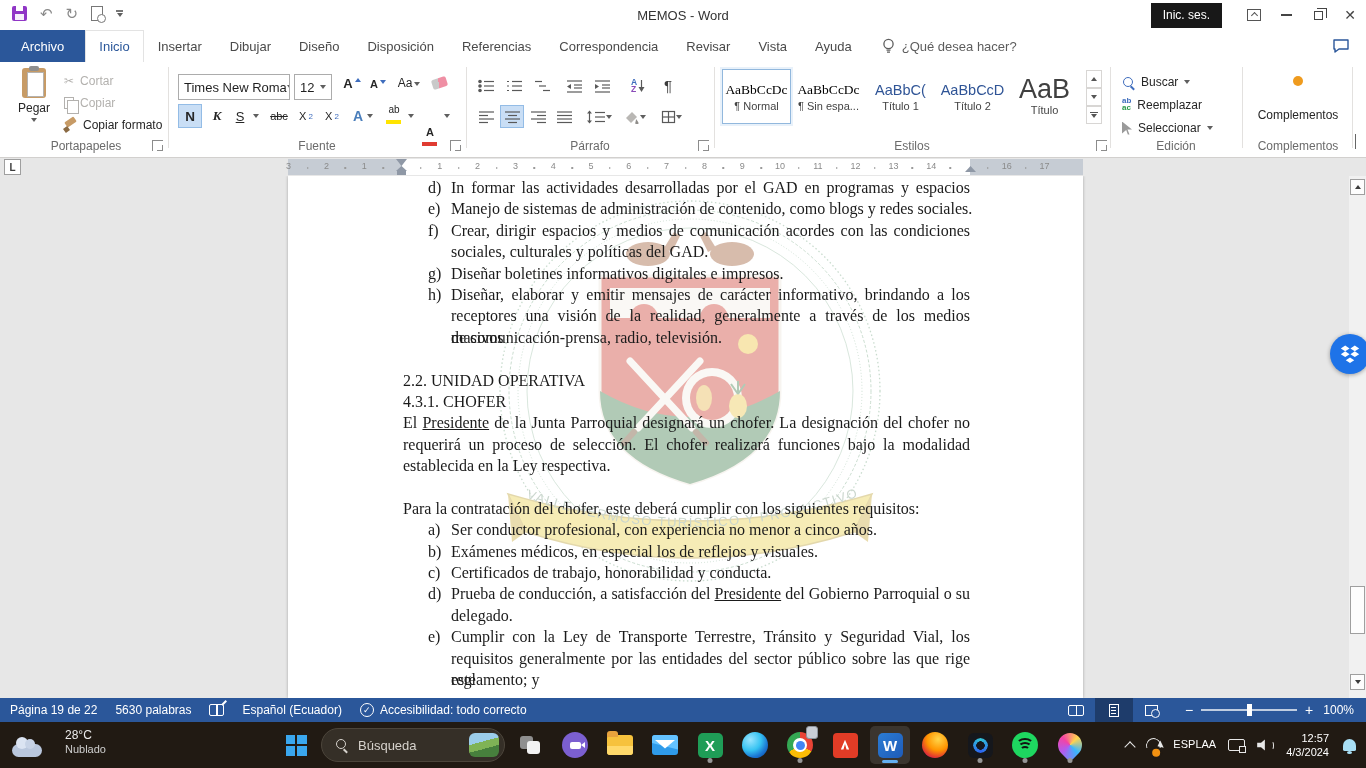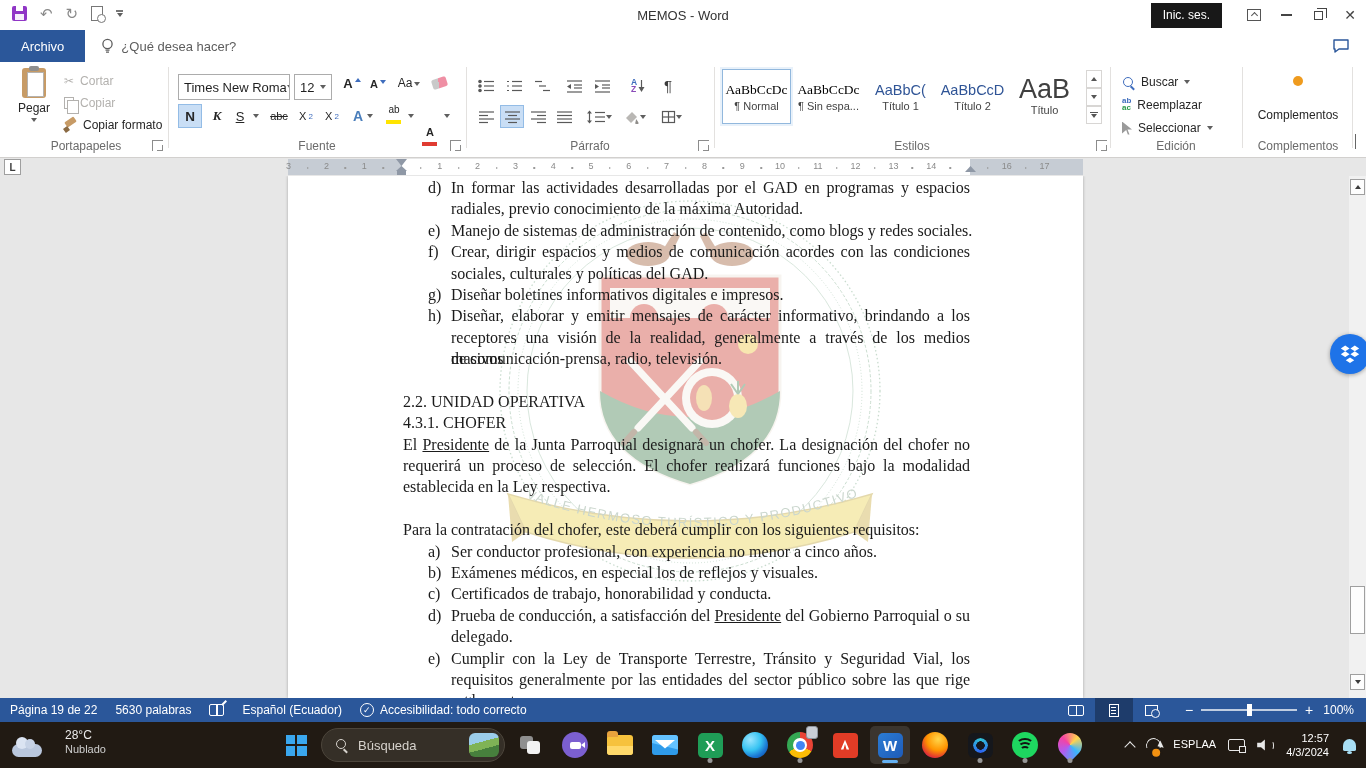--- a/index.html
+++ b/index.html
@@ -250,20 +250,32 @@
           <span class="resto"></span>
         </div>
       <div class="wbtn">
           <span class="closex">✕</span>
         </div>
     </div>
   </div>
 
   <div class="tabrow">
     <div class="filetab">Archivo</div>
+    <div id="ribbon-tabs">
+        <div class="rtab on">Inicio</div>
+        <div class="rtab">Insertar</div>
+        <div class="rtab">Dibujar</div>
+        <div class="rtab">Diseño</div>
+        <div class="rtab">Disposición</div>
+        <div class="rtab">Referencias</div>
+        <div class="rtab">Correspondencia</div>
+        <div class="rtab">Revisar</div>
+        <div class="rtab">Vista</div>
+        <div class="rtab">Ayuda</div>
+      </div>
     <div class="tellme">
       <svg class="bulb" width="13" height="17" viewBox="0 0 13 17">
           <circle cx="6.5" cy="6" r="4.6" fill="none" stroke="#5d5d5d" stroke-width="1.3"></circle>
           <path d="M4.5 12.2h4M5 14.2h3" stroke="#5d5d5d" stroke-width="1.3" fill="none"></path>
         </svg>
       <span>¿Qué desea hacer?</span>
     </div>
     <div class="commentwrap">
       <svg width="18" height="16" viewBox="0 0 18 16">
           <path d="M2 2h14v9H7l-4 3v-3H2z" fill="none" stroke="#2b579a" stroke-width="1.4" stroke-linejoin="round"></path>
@@ -624,21 +636,20 @@
           <path d="M288 218l-7-10m7 10l0-13m0 13l7-10" stroke="#3e7d4b" stroke-width="2" fill="none"></path>
           <path d="M58 318q182 54 364 0l-18 38q-164 52-328 0z" fill="#e9d14c" stroke="#bb9f33" stroke-width="1.5"></path>
           <path d="M58 318l18 38-14 10z" fill="#c9a93a"></path>
           <path d="M422 318l-18 38 14 10z" fill="#c9a93a"></path>
           <path id="warc" d="M76 322q164 58 328 0" fill="none"></path>
           <text font-size="13" fill="#7d9a84" letter-spacing="1.5"><textPath href="#warc">VALLE HERMOSO TURÍSTICO Y PRODUCTIVO</textPath></text>
         </g>
       </svg>
       <div id="doc-lines">
           <div class="dline li j"><span class="lbl">d)</span><span>In formar las actividades desarrolladas por el GAD en programas y espacios</span></div>
-          <div class="dline cont"><span>radiales, previo conocimiento de la máxima Autoridad.</span></div>
           <div class="dline li"><span class="lbl">e)</span><span>Manejo de sistemas de administración de contenido, como blogs y redes sociales.</span></div>
           <div class="dline li j"><span class="lbl">f)</span><span>Crear, dirigir espacios y medios de comunicación acordes con las condiciones</span></div>
           <div class="dline cont"><span>sociales, culturales y políticas del GAD.</span></div>
           <div class="dline li"><span class="lbl">g)</span><span>Diseñar boletines informativos digitales e impresos.</span></div>
           <div class="dline li j"><span class="lbl">h)</span><span>Diseñar, elaborar y emitir mensajes de carácter informativo, brindando a los</span></div>
           <div class="dline cont j"><span>receptores una visión de la realidad, generalmente a través de los medios masivos</span></div>
           <div class="dline cont"><span>de comunicación-prensa, radio, televisión.</span></div>
           <div class="dline blank"></div>
           <div class="dline body"><span>2.2. UNIDAD OPERATIVA</span></div>
           <div class="dline body"><span>4.3.1. CHOFER</span></div>

